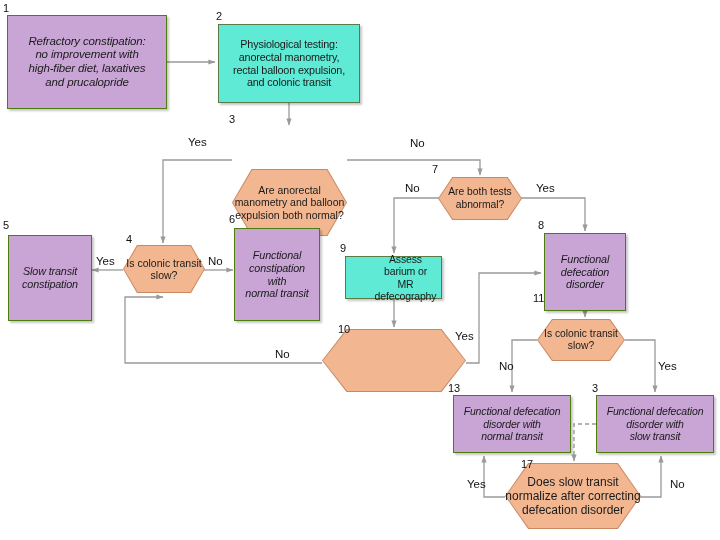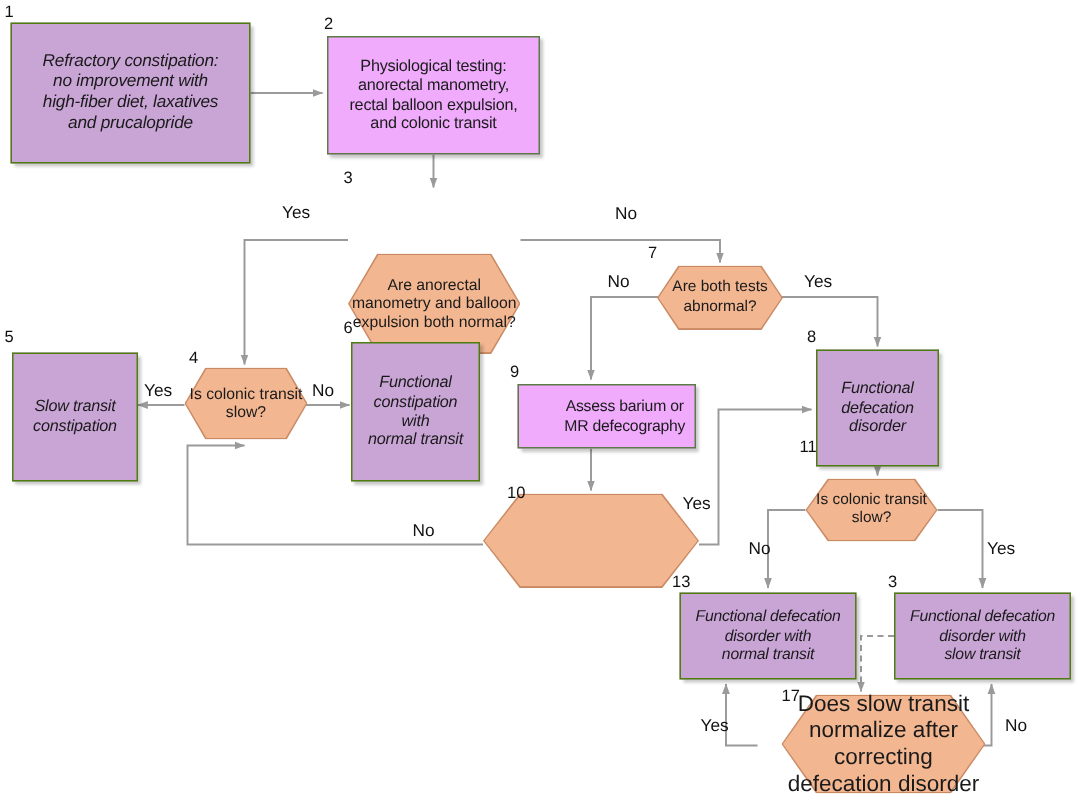--- a/index.html
+++ b/index.html
@@ -38,21 +38,21 @@
     display: block;
     padding: 0 4px;
     white-space: pre-line;
   }
   
   .rect {
     border: 1px solid #4d7c0f;
     box-shadow: 2px 2px 2px rgba(0,0,0,0.22);
   }
   .rect.purple { background: #c9a5d6; }
-  .rect.green  { background: #f0abfc; border-color: #5d7a46; }
+  .rect.green  { background: #5eead4; border-color: #5d7a46; }
   .rect.italic .txt { font-style: italic; }
 
   
   .hex {
     background: transparent;
     border: none;
     box-shadow: none;
     position: absolute;
   }
   .hex .hexborder {
@@ -202,21 +202,21 @@
   </div>
   <div class="nodenum" style="left:432px; top:163px;">7</div>
 
   <div class="node rect purple italic" style="left:544px; top:233px; width:82px; height:78px; font-size:10.8px;">
     <span class="txt">Functional
 defecation
 disorder</span>
   </div>
   <div class="nodenum" style="left:538px; top:219px;">8</div>
 
-  <div class="node rect green" style="left:345px; top:256px; width:119px; height:43px; font-size:10.5px;padding-left:24px;">
+  <div class="node rect green" style="left:345px; top:256px; width:97px; height:43px; font-size:10.5px;padding-left:24px;">
     <span class="txt">Assess barium or
 MR defecography</span>
   </div>
   <div class="nodenum" style="left:340px; top:242px;">9</div>
 
   <div class="hex" style="left:322px; top:329px; width:144px; height:63px; font-size:10.3px;">
     <span class="hexborder"></span>
     <span class="hexinner"></span>
   </div>
   <div class="nodenum" style="left:338px; top:323px;">10</div>
@@ -236,21 +236,21 @@
   </div>
   <div class="nodenum" style="left:592px; top:382px;">3</div>
 
   <div class="node rect purple italic" style="left:453px; top:395px; width:118px; height:58px; font-size:10.5px;">
     <span class="txt">Functional defecation
 disorder with
 normal transit</span>
   </div>
   <div class="nodenum" style="left:448px; top:382px;">13</div>
 
-  <div class="hex" style="left:521px; top:463px; width:136px; height:66px; font-size:15px;">
+  <div class="hex" style="left:505px; top:463px; width:136px; height:66px; font-size:12px;">
     <span class="hexborder"></span>
     <span class="hexinner"></span>
     <span class="txt">Does slow transit
 normalize after correcting
 defecation disorder</span>
   </div>
   <div class="nodenum" style="left:521px; top:458px;">17</div>
 
   <div class="edgelabel" style="left:188px; top:136px;">Yes</div>
   <div class="edgelabel" style="left:410px; top:137px;">No</div>

